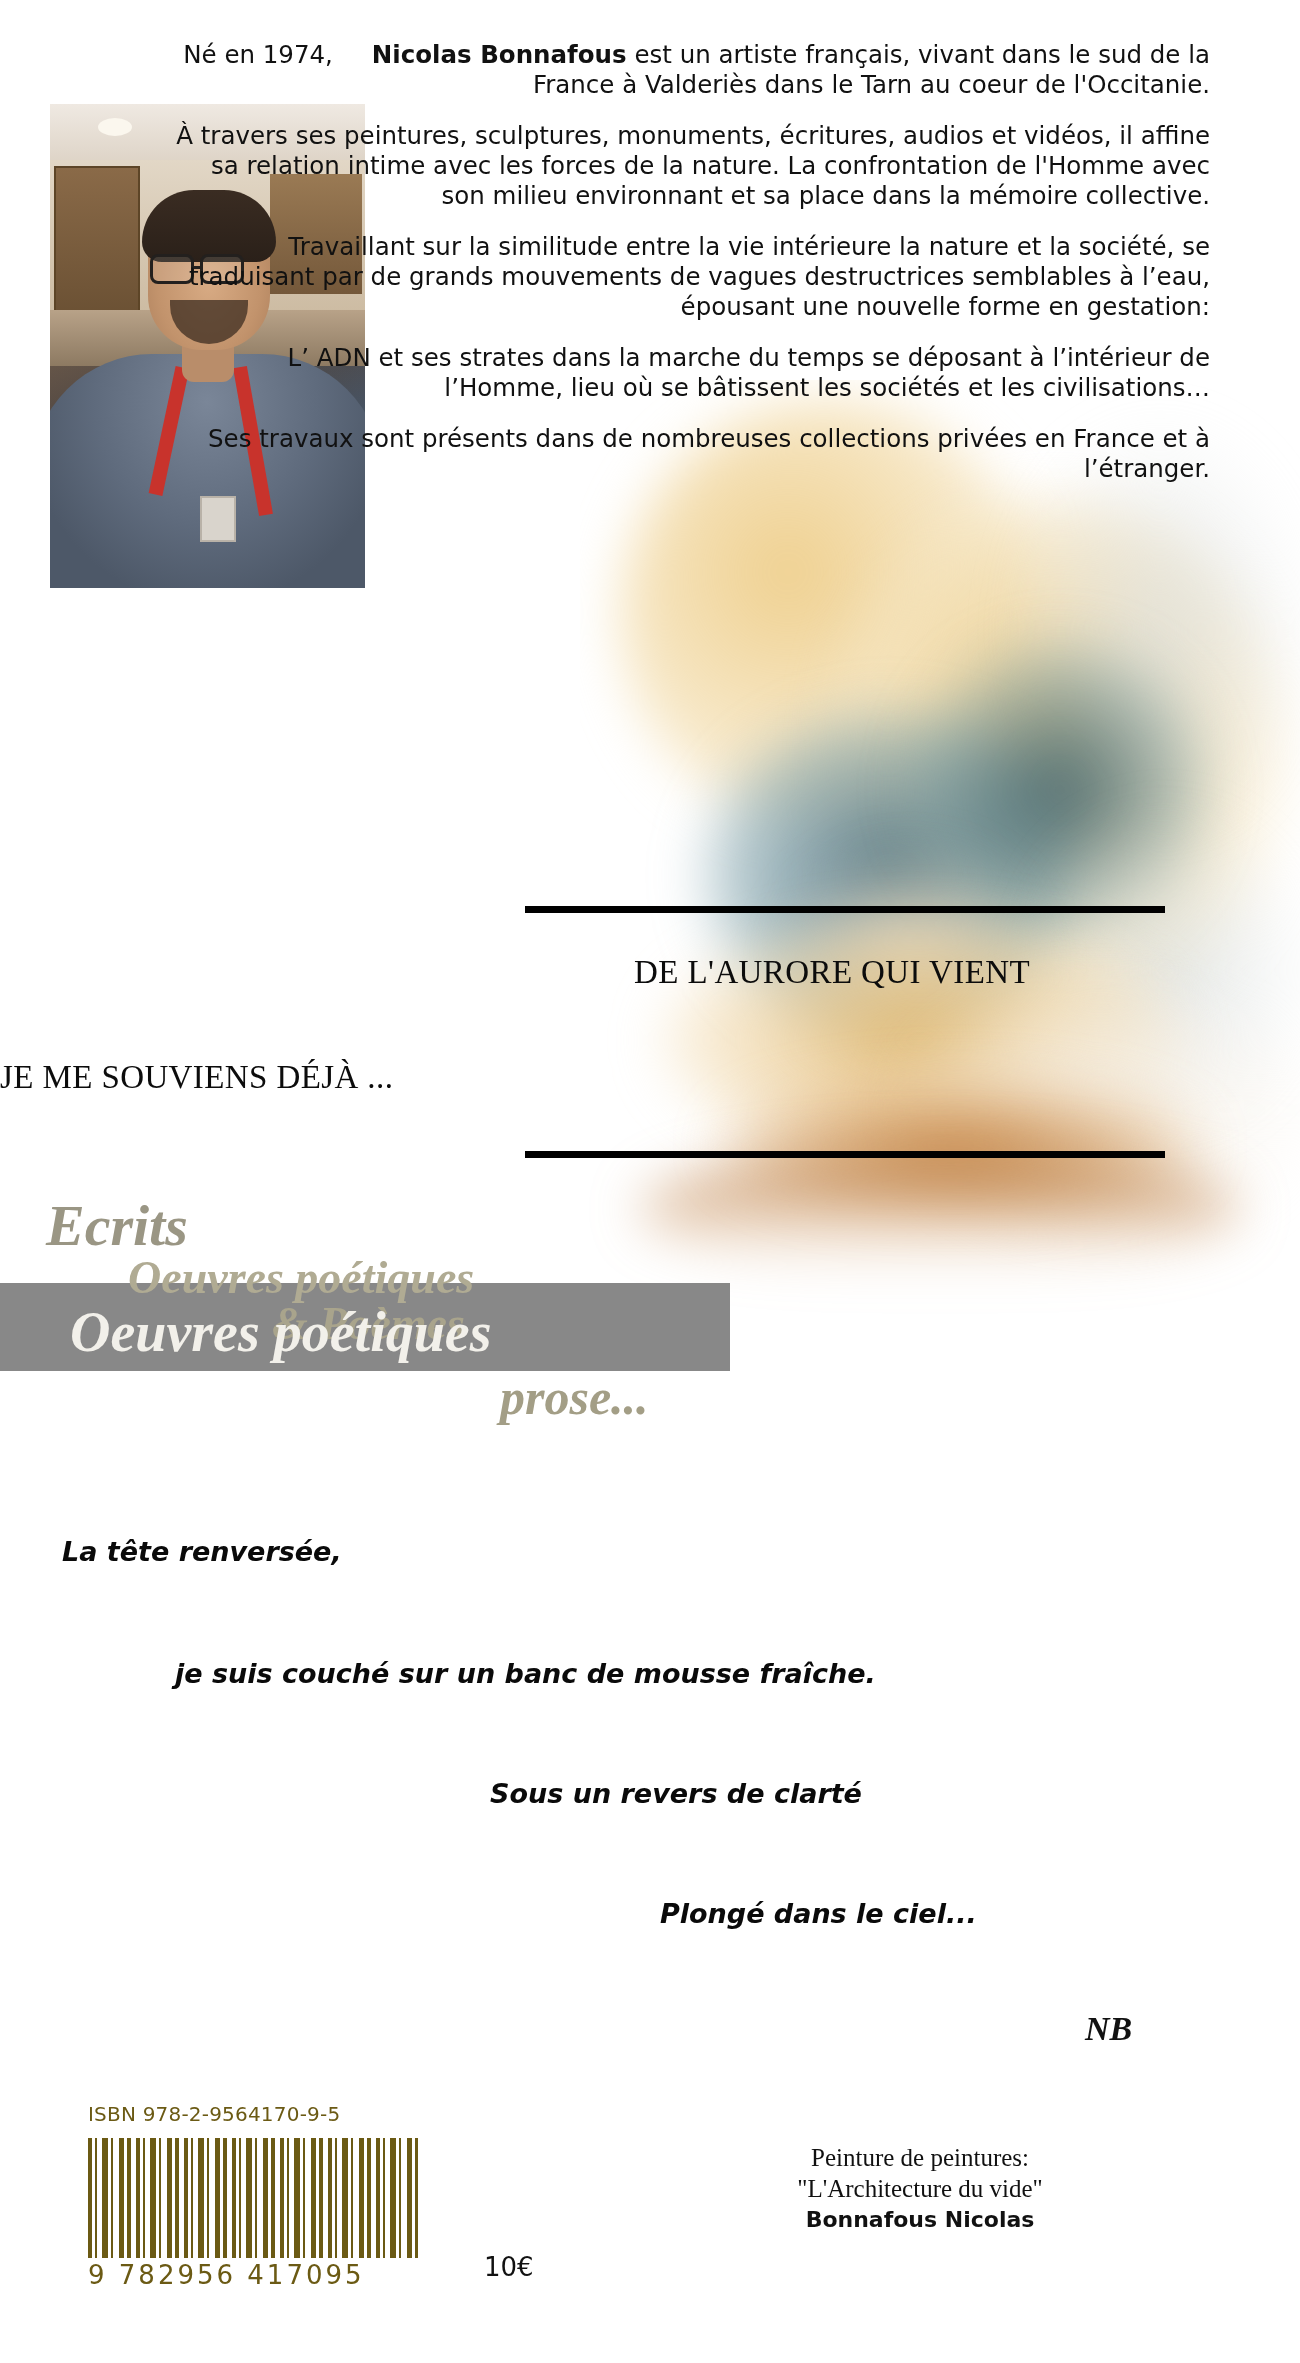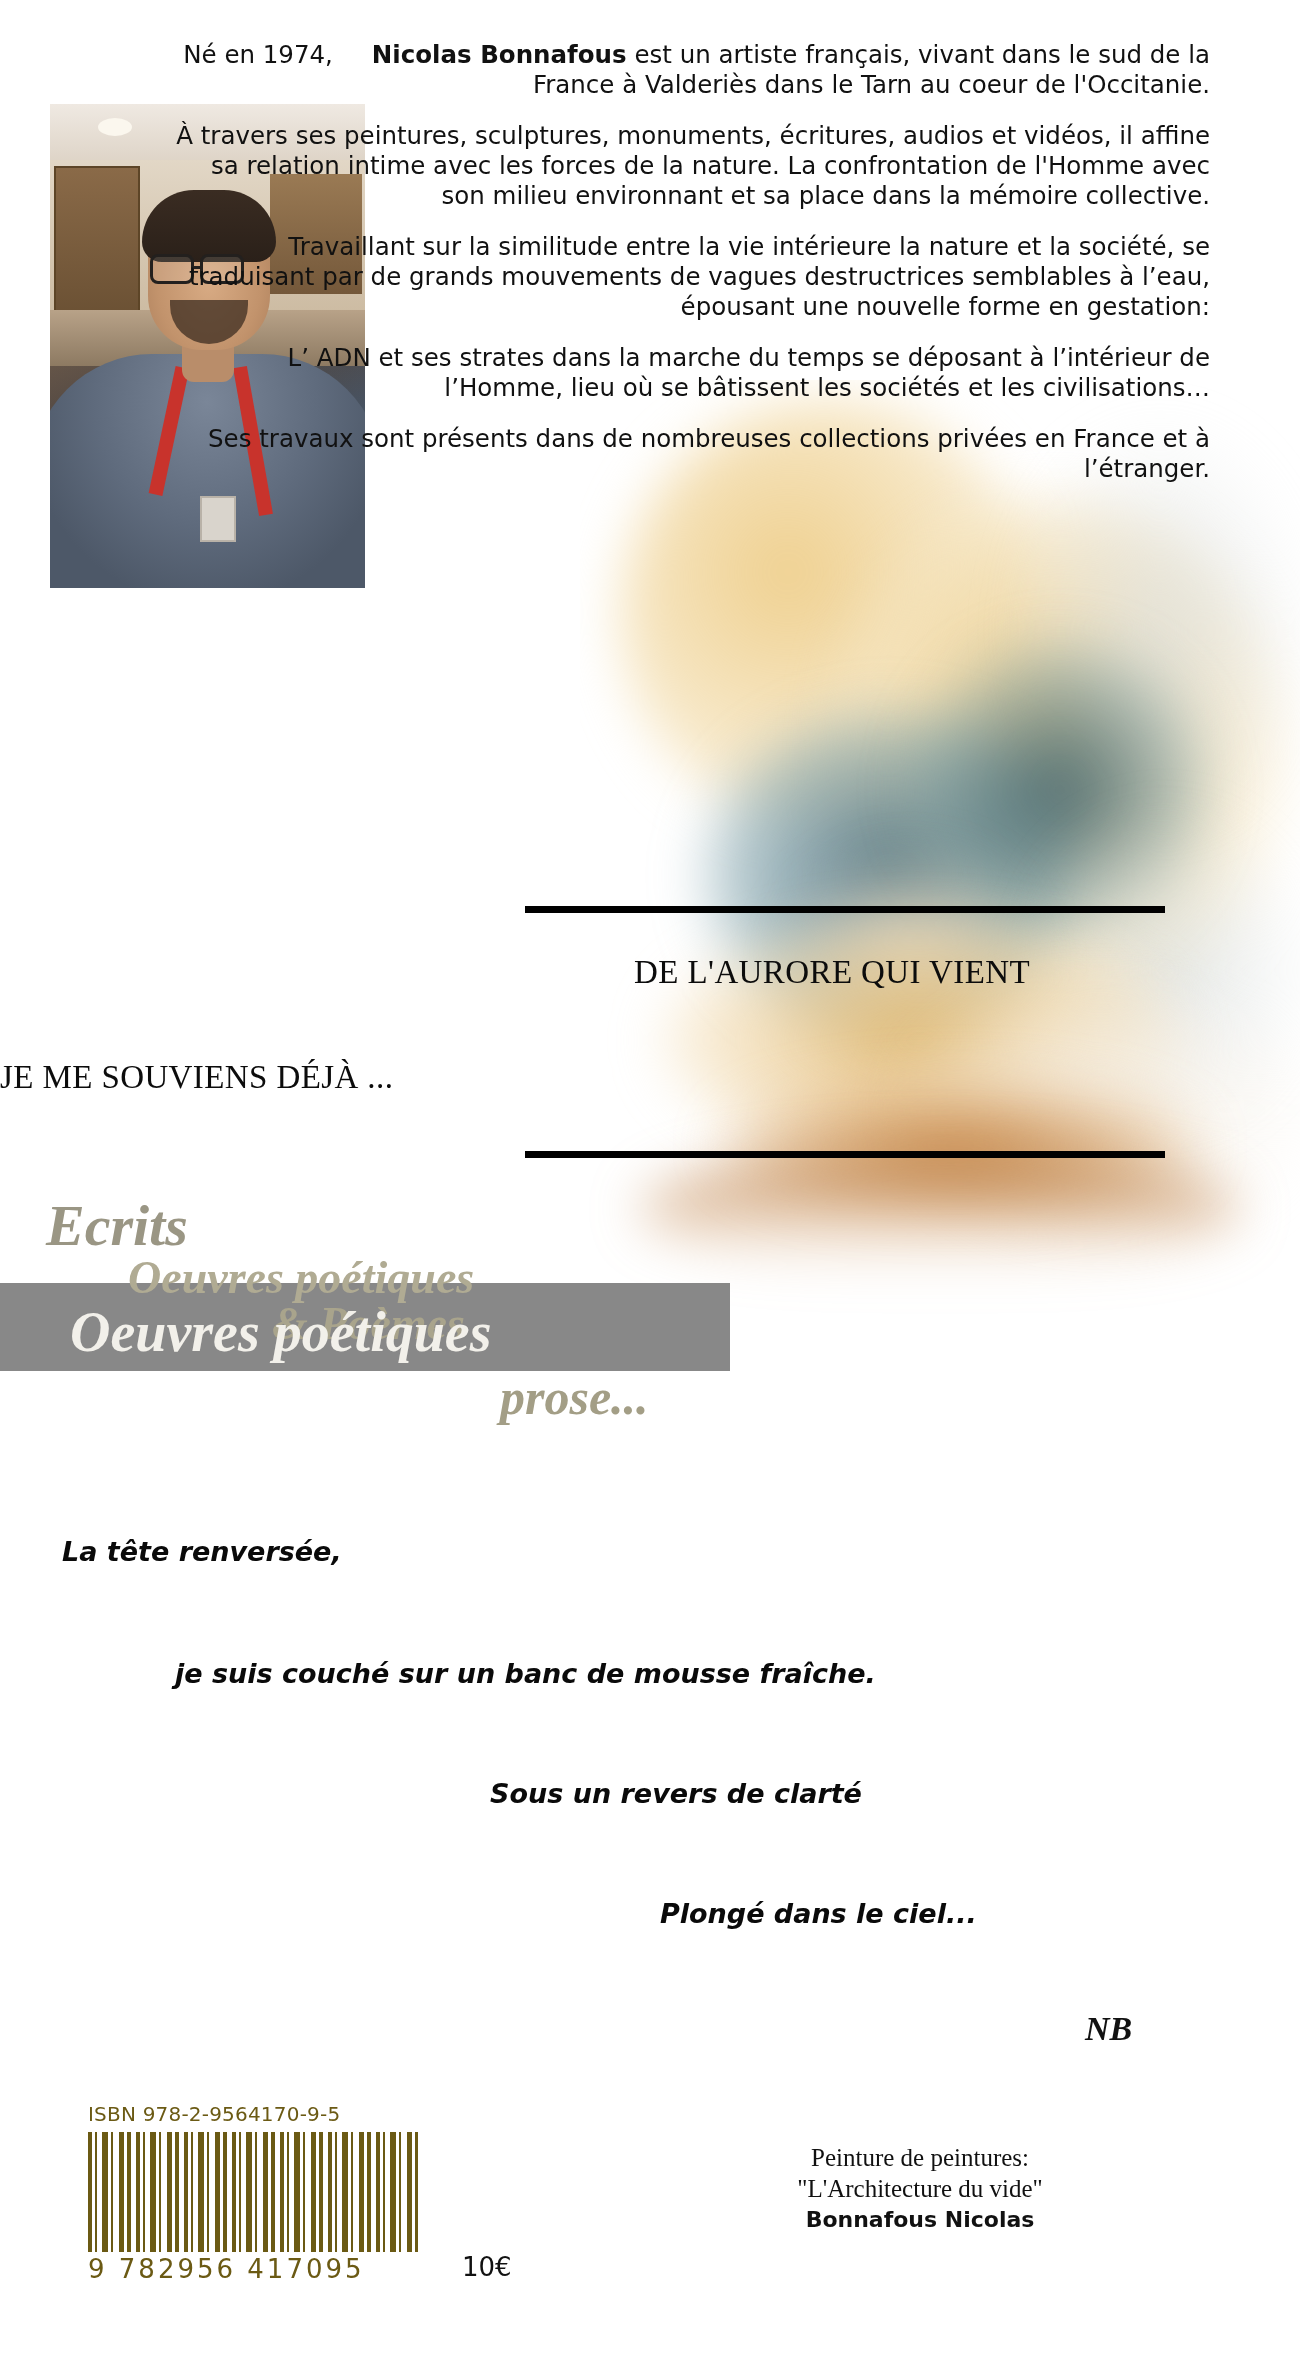--- a/index.html
+++ b/index.html
@@ -190,21 +190,21 @@
     font-size: 34px;
     color: #111;
   }
 
   
   #isbn-block { position: absolute; left: 88px; top: 2102px; z-index: 5; }
   #isbn-text {
     font-family: "DejaVu Sans", sans-serif;
     font-size: 20px;
     color: #6b5a14;
-    margin-bottom: 6px;
+    margin-bottom: 12px;
     letter-spacing: .2px;
   }
   #barcode {
     width: 330px; height: 120px;
     background-image:
       repeating-linear-gradient(90deg,
         #6b5a14 0px, #6b5a14 4px, #fff 4px, #fff 7px,
         #6b5a14 7px, #6b5a14 9px, #fff 9px, #fff 14px,
         #6b5a14 14px, #6b5a14 20px, #fff 20px, #fff 23px,
         #6b5a14 23px, #6b5a14 25px, #fff 25px, #fff 31px,
@@ -213,21 +213,21 @@
   }
   #barcode-digits {
     font-family: "DejaVu Sans", sans-serif;
     font-size: 26px;
     color: #6b5a14;
     letter-spacing: 3px;
     margin-top: 2px;
   }
   #price {
     position: absolute;
-    left: 462px; top: 2252px;
+    left: 484px; top: 2252px;
     z-index: 5;
     font-family: "DejaVu Sans", sans-serif;
     font-size: 26px;
     color: #111;
   }
 
   
   #colophon {
     position: absolute;
     left: 600px; top: 2142px;

